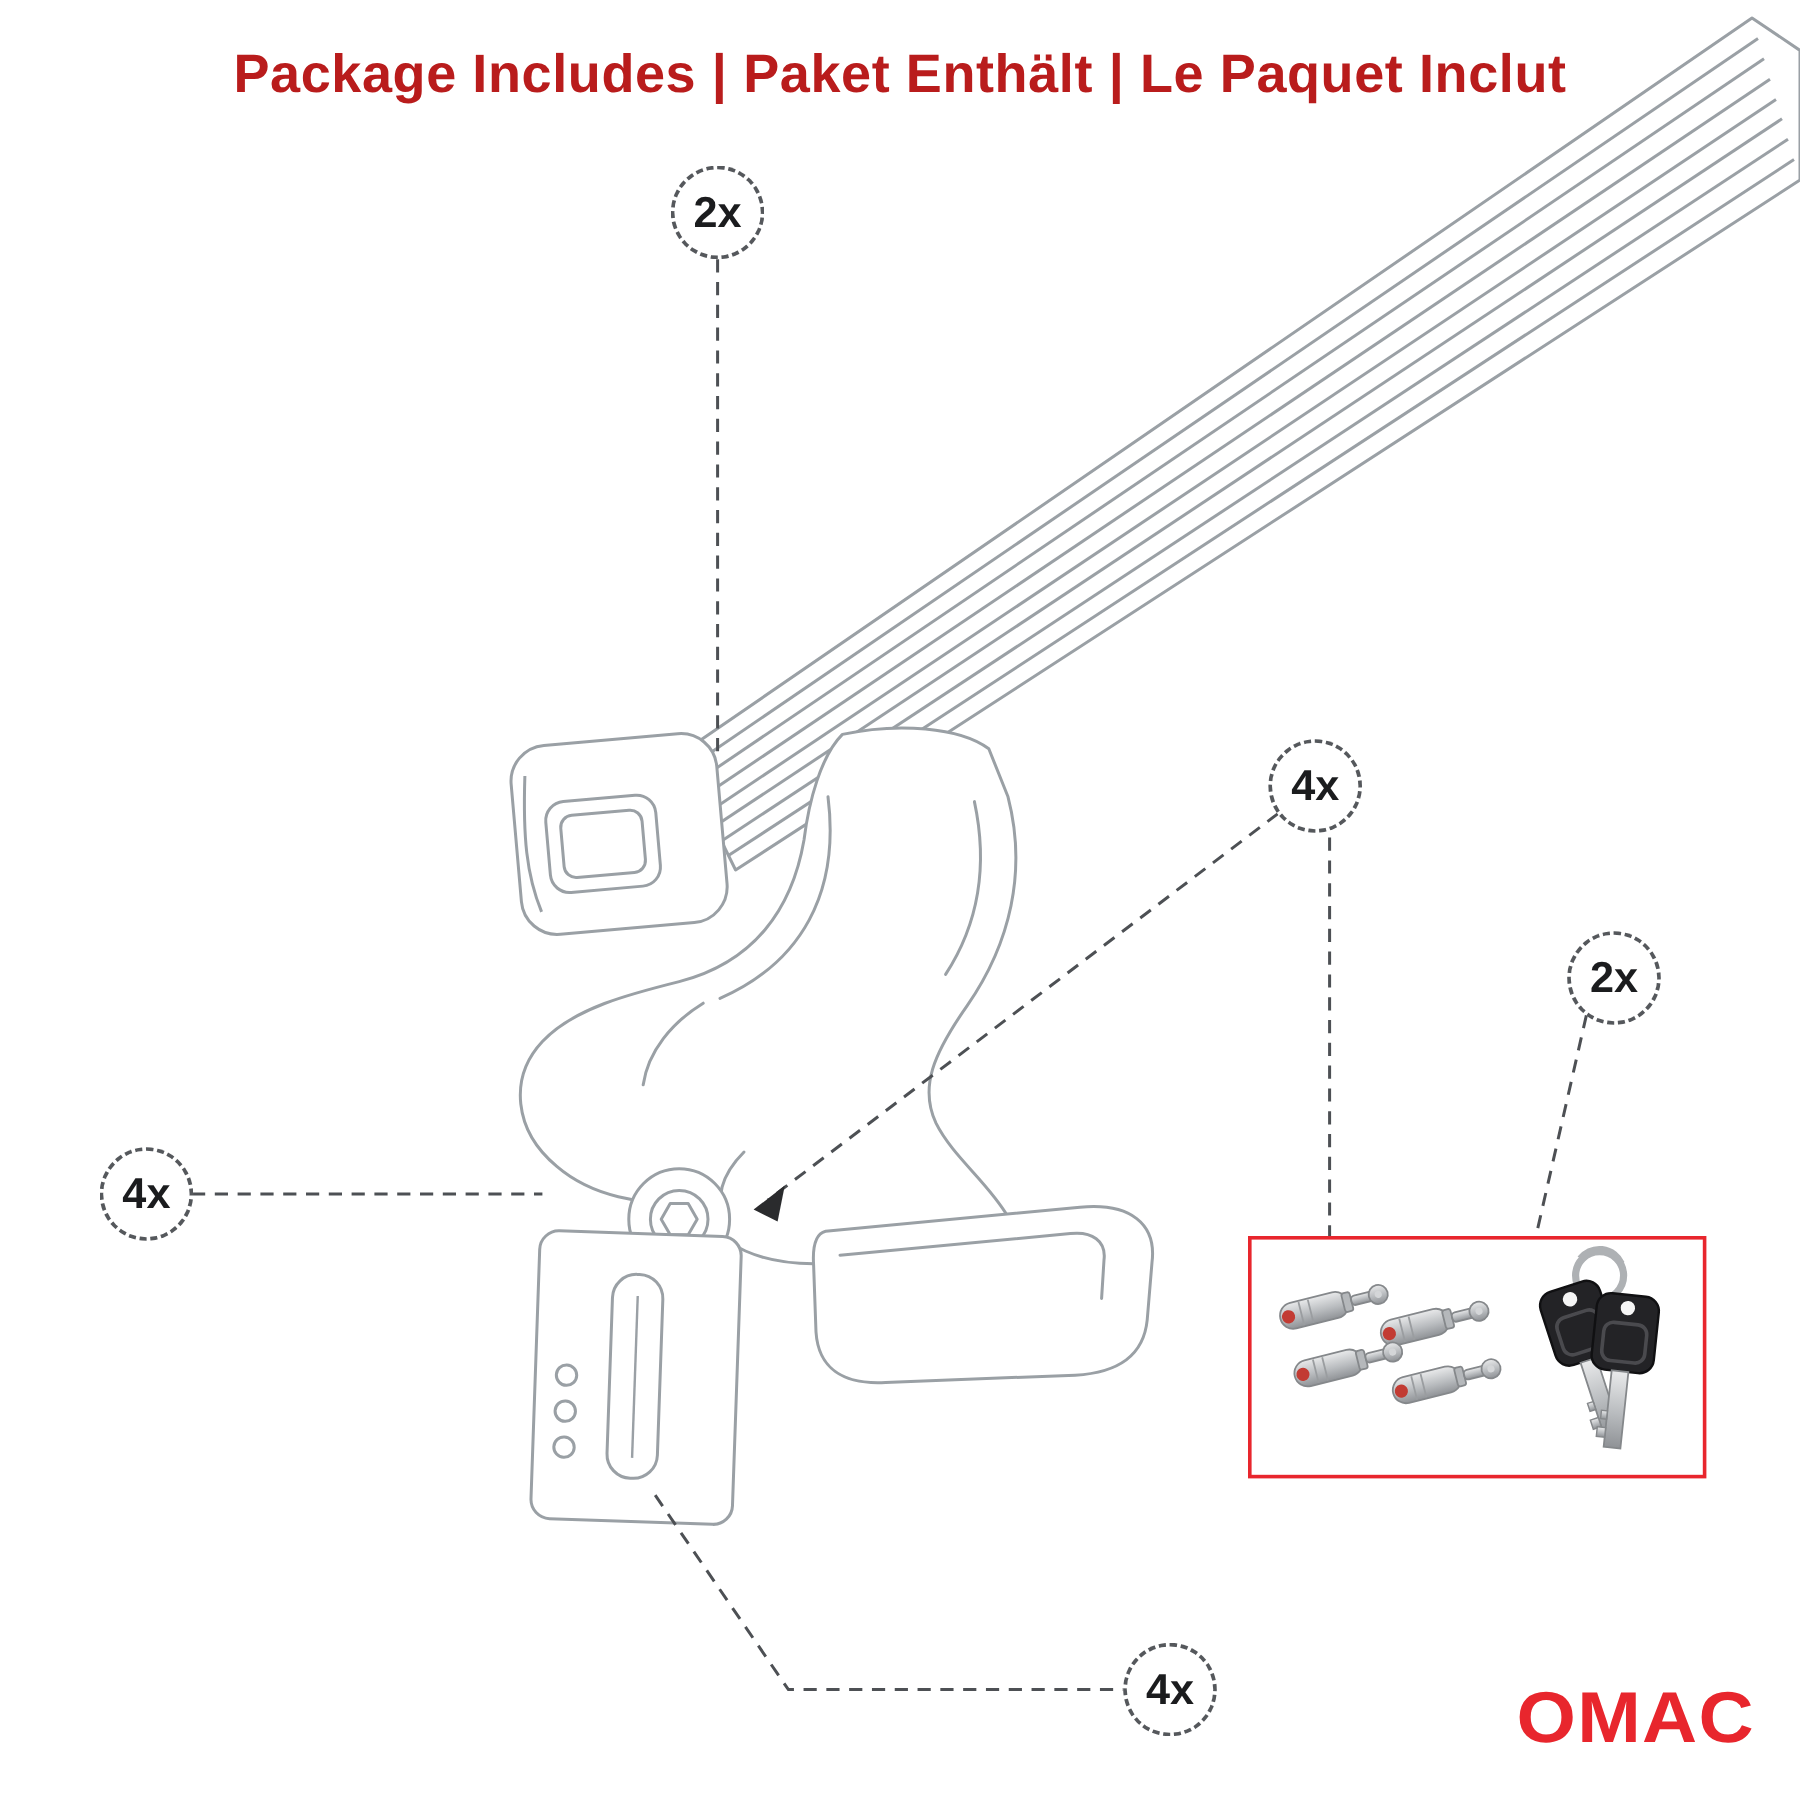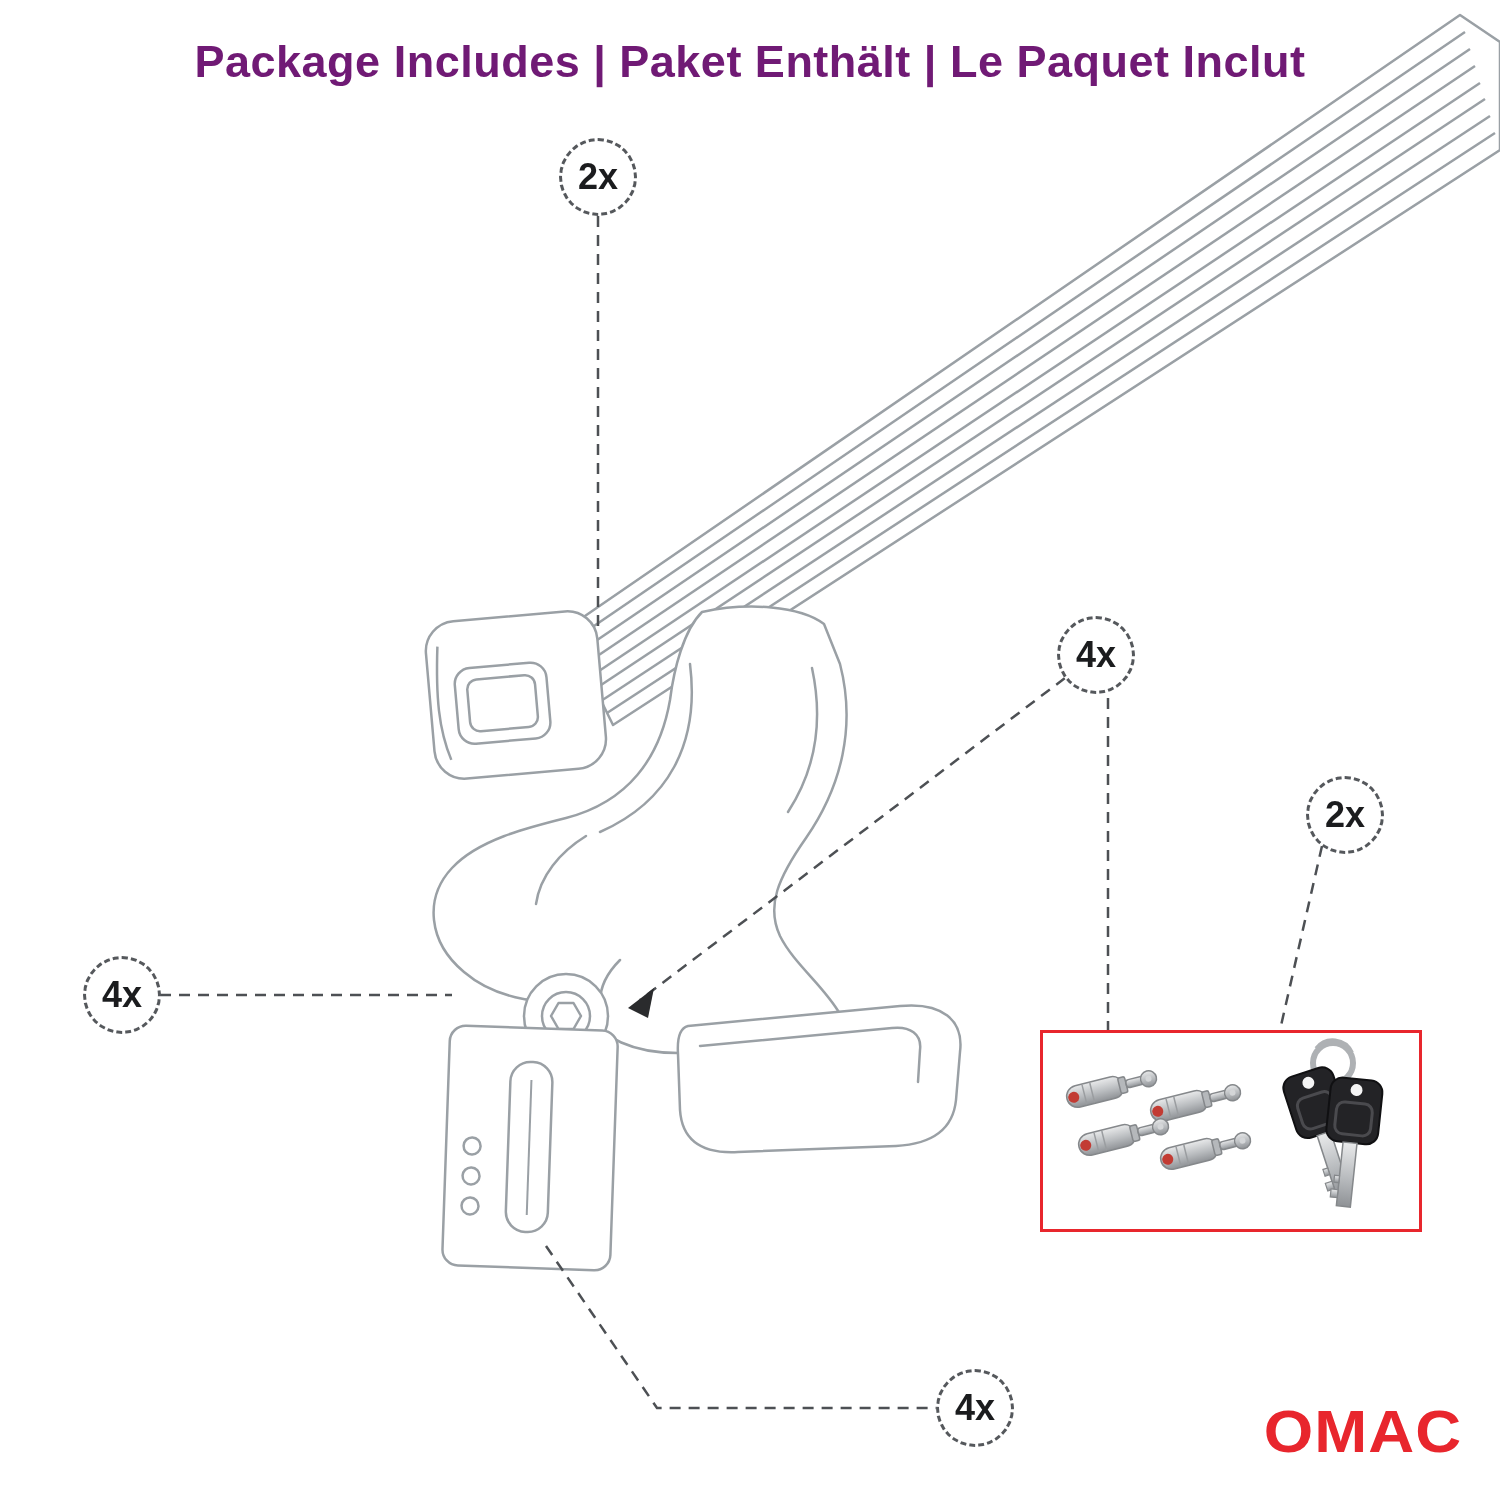--- a/index.html
+++ b/index.html
@@ -3,21 +3,21 @@
 <meta charset="utf-8">
 <style>
   html,body { margin:0; padding:0; background:#ffffff; }
   .canvas {
     position:relative; width:1500px; height:1500px; background:#ffffff;
     font-family:"Liberation Sans", sans-serif; overflow:hidden;
   }
   .title {
     position:absolute; top:36px; left:0; width:100%;
     text-align:center; font-size:45px; font-weight:600;
-    color:#701a75; letter-spacing:0.5px;
+    color:#b91c1c; letter-spacing:0.5px;
   }
   .illustration { position:absolute; left:0; top:0; }
   .callout {
     position:absolute; width:78px; height:78px; box-sizing:border-box;
     border:3px dashed #55585c; border-radius:50%; background:#fff;
     display:flex; align-items:center; justify-content:center;
     font-size:36px; font-weight:700; color:#1b1c1e;
   }
   .callout-crossbar { left:559px; top:138px; }
   .callout-bolts    { left:1057px; top:616px; }

